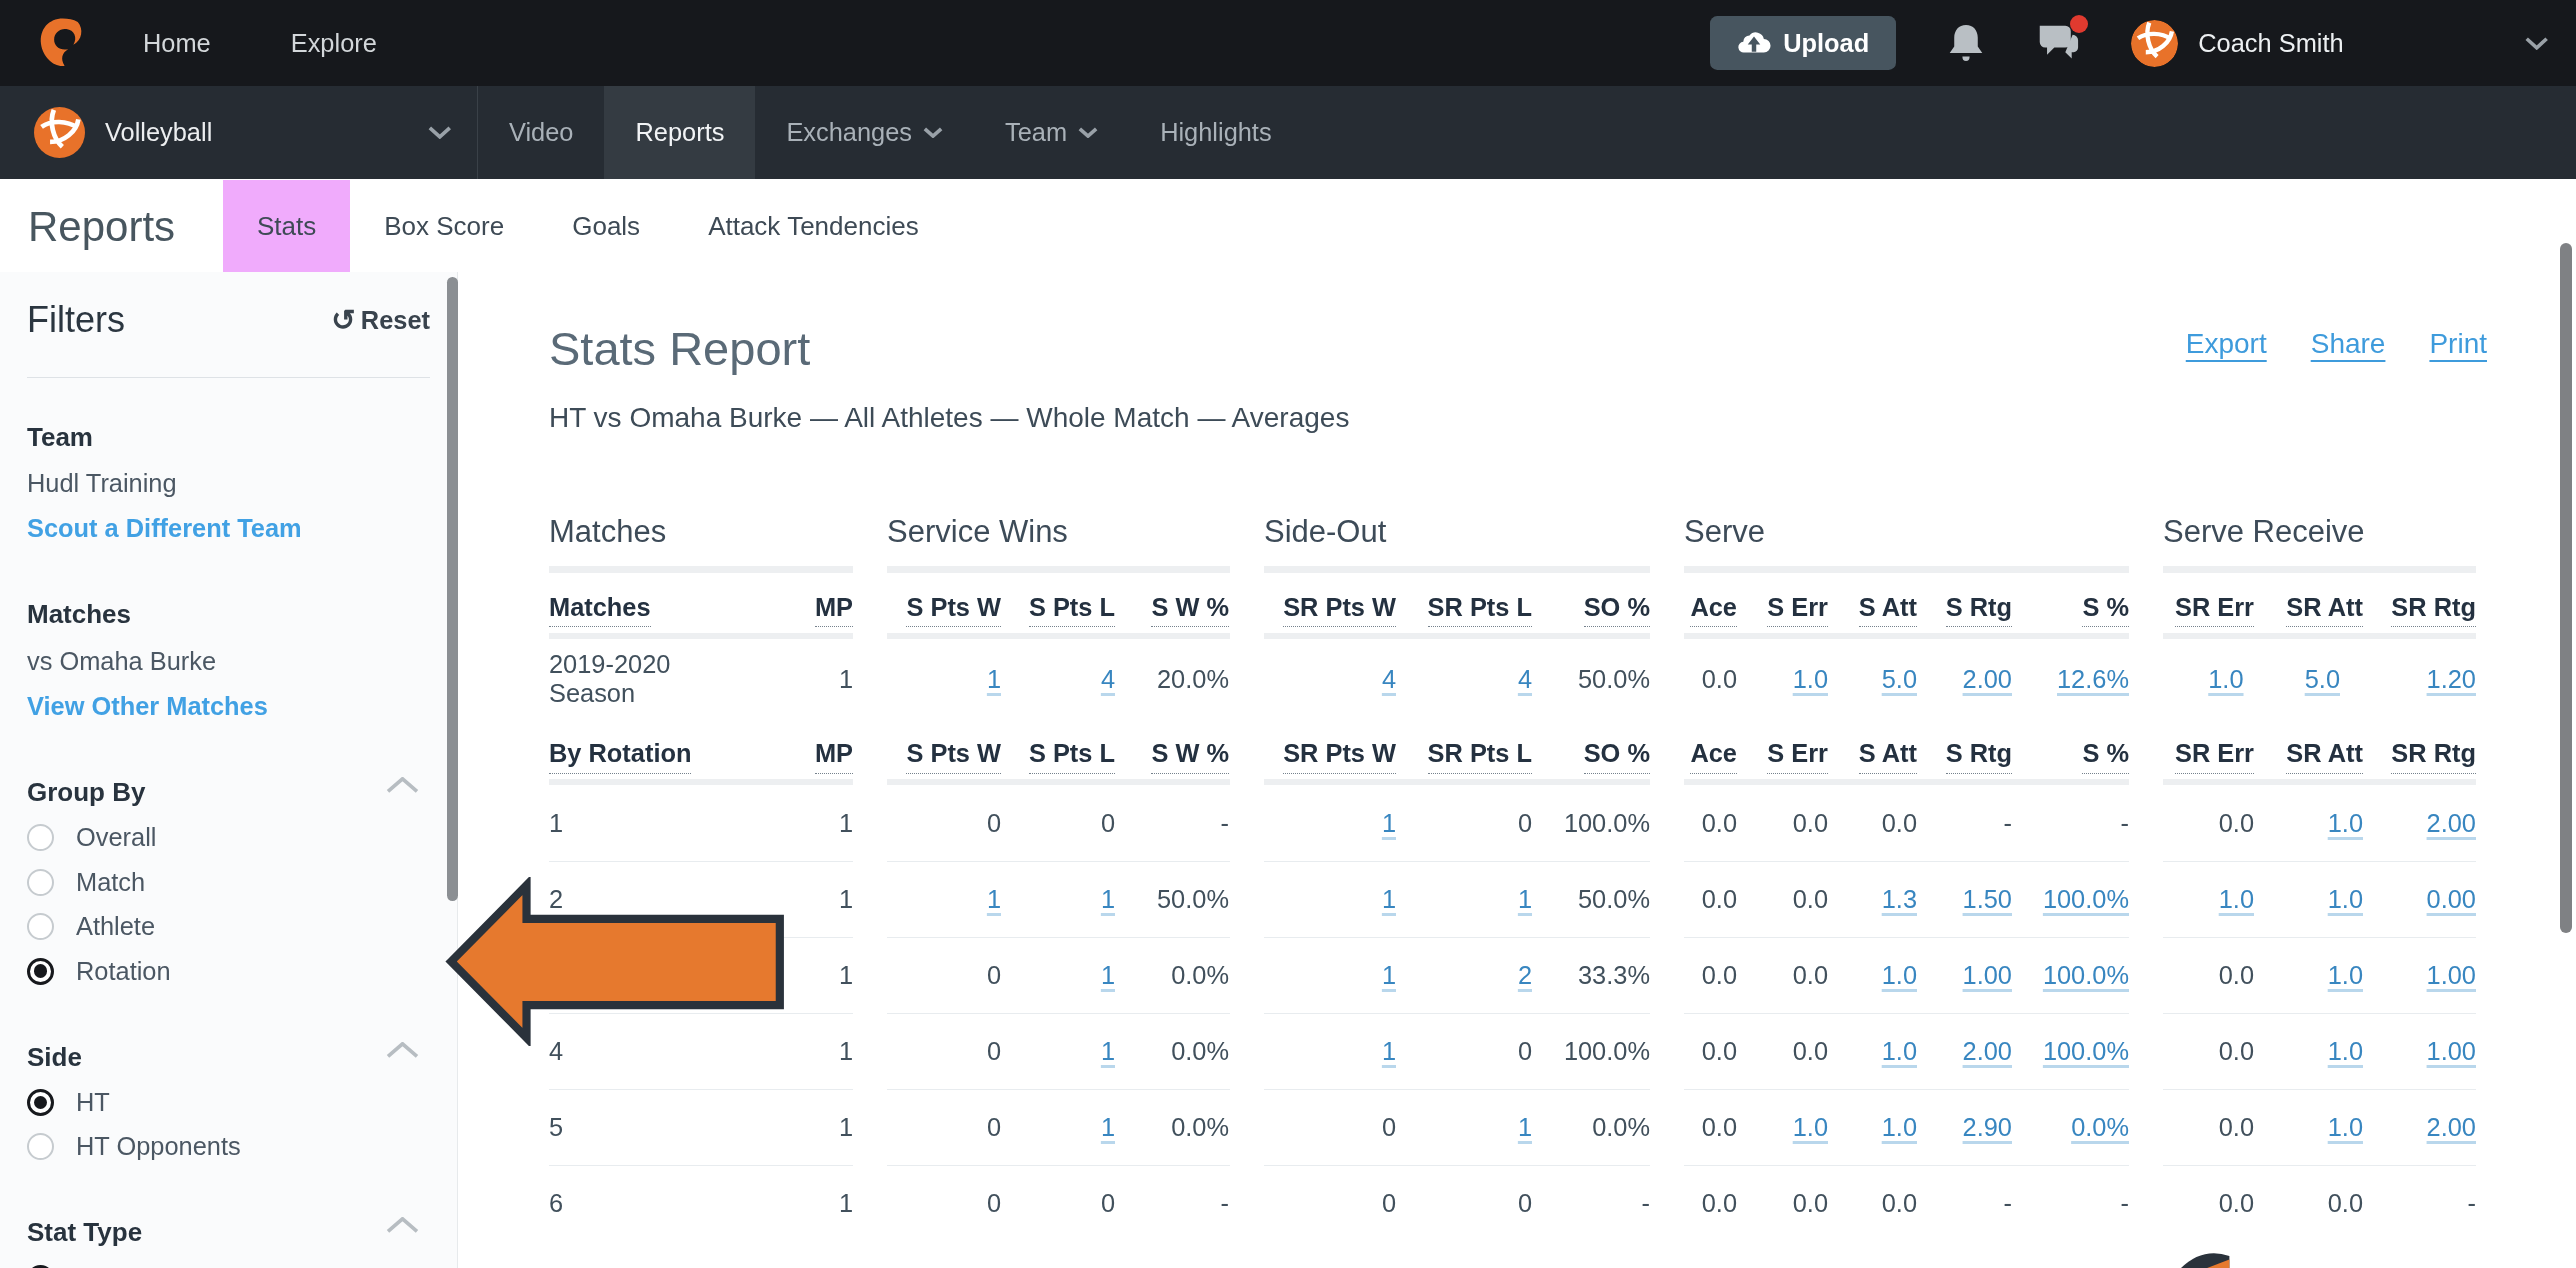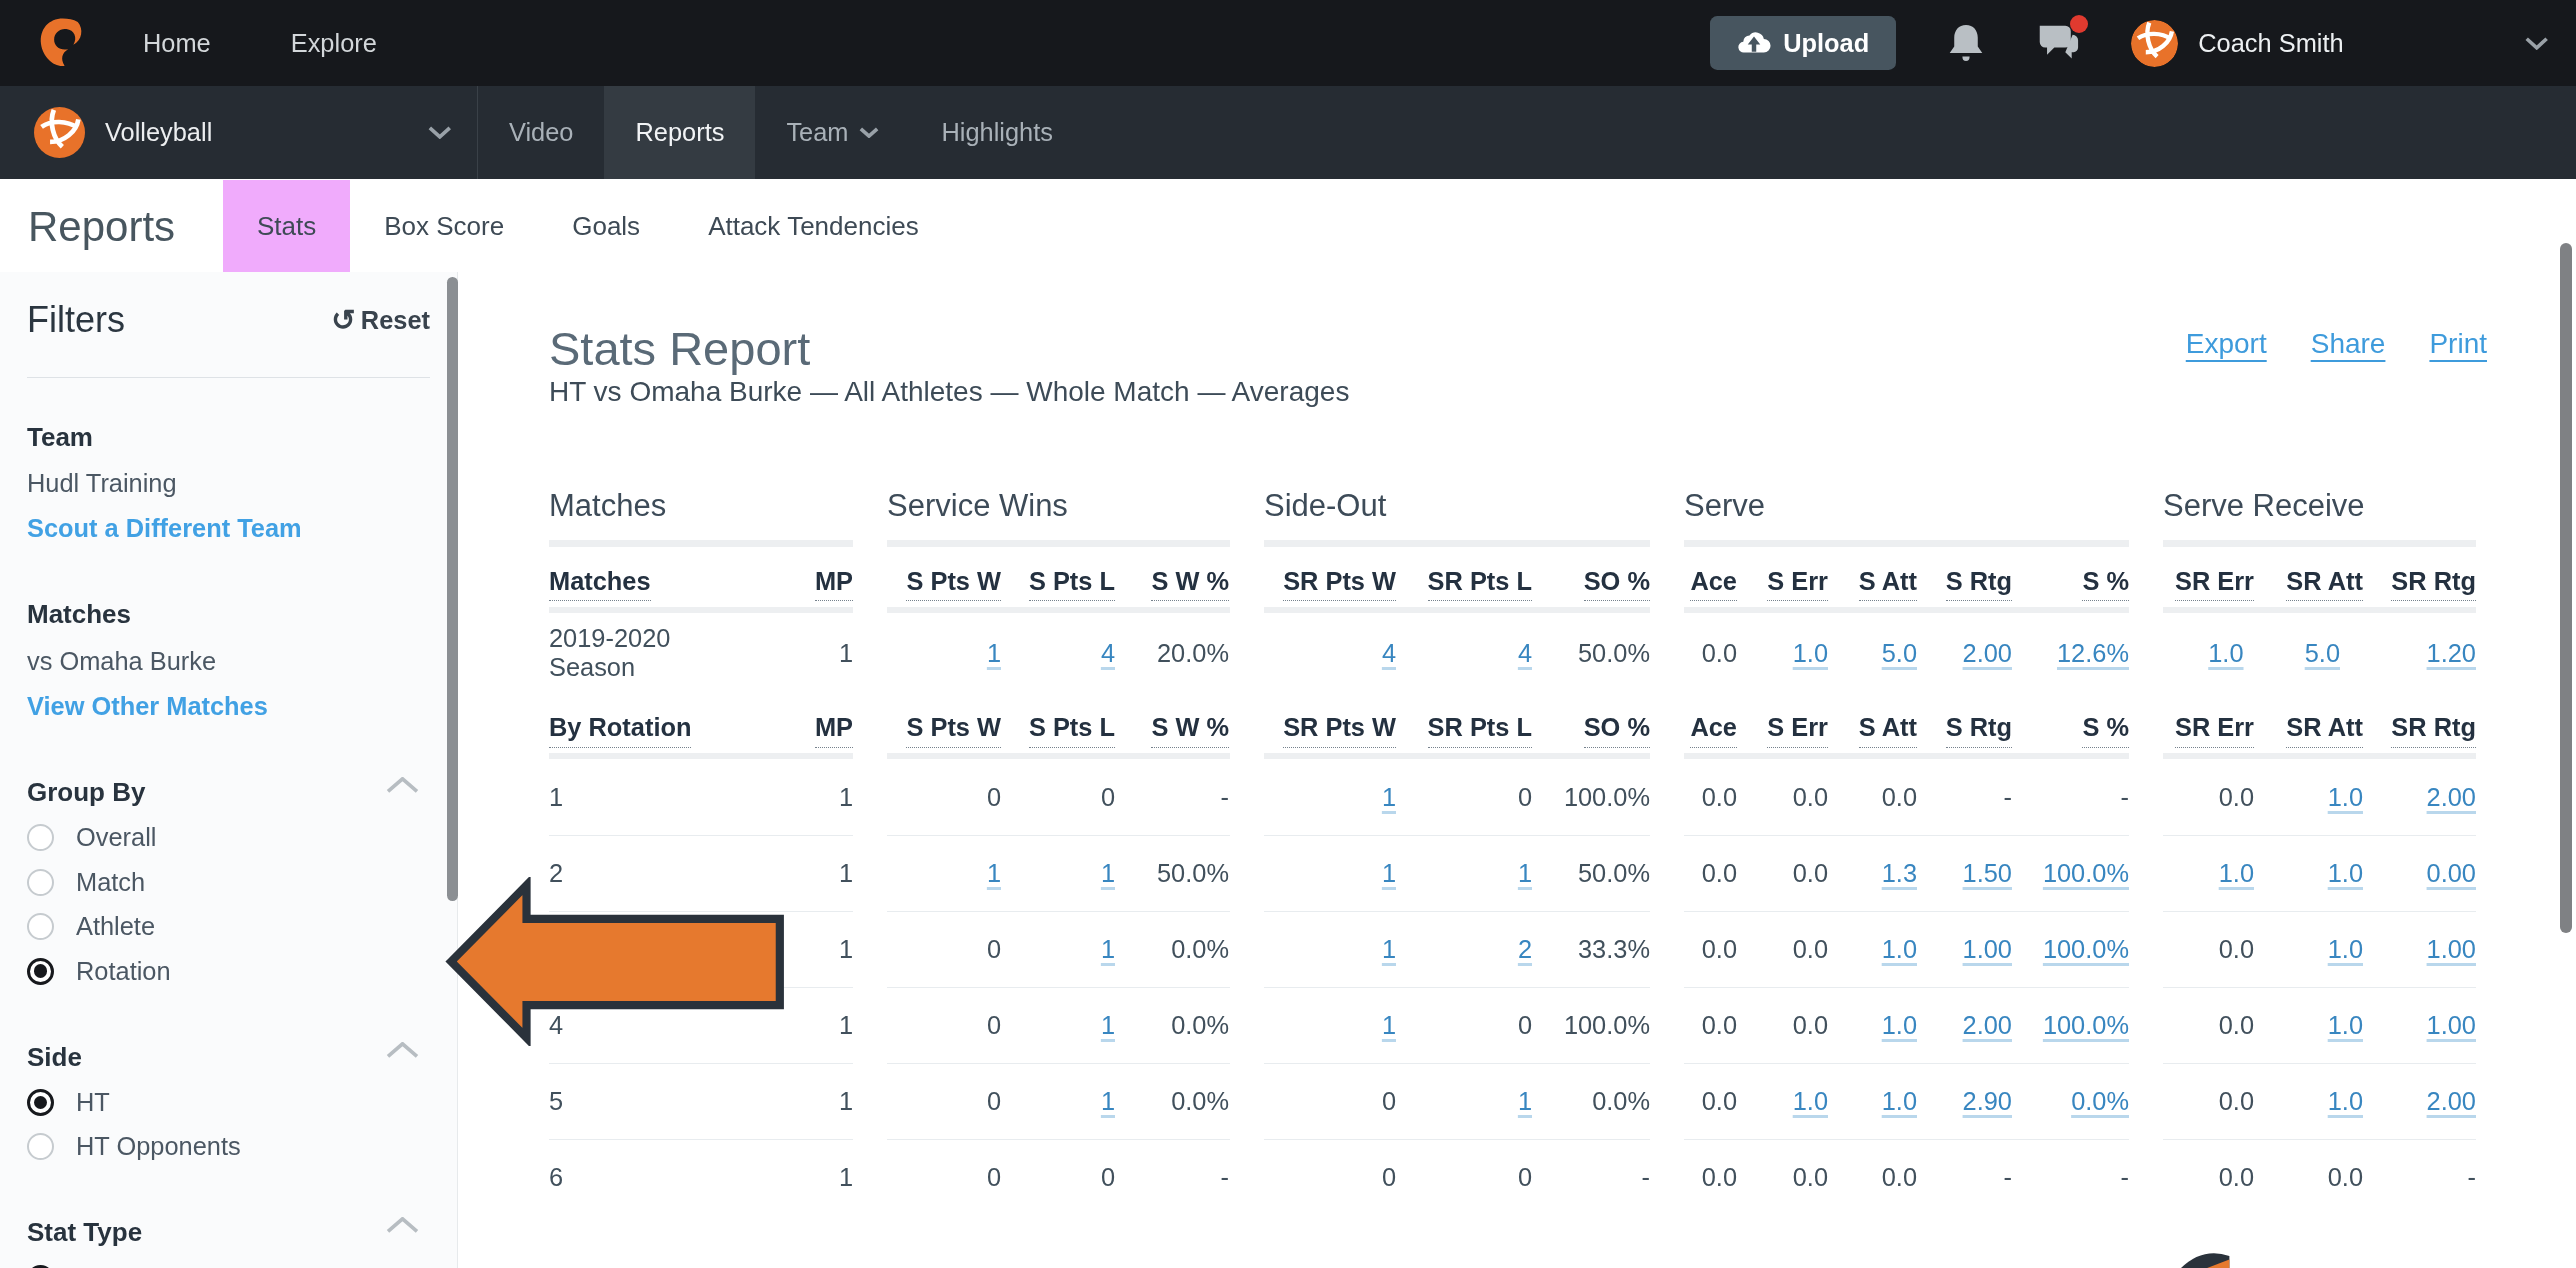--- a/index.html
+++ b/index.html
@@ -65,21 +65,21 @@
   .radio.sel { border:3.6px solid #17191d; }
   .radio.sel::after { content:''; position:absolute; inset:3.6px; border-radius:50%; background:#17191d; }
   .olabel { font-size:25.4px; color:#4b5763; }
   .sb-scroll { position:absolute; left:447px; top:4.5px; width:11px; height:624px;
                background:#8b8f93; border-radius:5.4px; }
 
   
   .main { position:absolute; left:458px; top:272px; width:2118px; height:997px;
           background:#fff; padding-left:91px; }
   .report-title { font-size:47px; font-weight:300; color:#5a6a77; margin-top:49px; }
-  .report-sub { font-size:28px; color:#3d4b57; margin-top:0; }
+  .report-sub { font-size:28px; color:#3d4b57; margin-top:26px; }
   .actions { position:absolute; top:56px; right:89px; display:flex; gap:44px; }
   .action-link { font-size:28px; color:#3e9bdc; text-decoration:underline;
                  text-underline-offset:7.3px; cursor:pointer; }
 
   
   .stats-table { display:flex; gap:34px; margin-top:80px; }
   .tgroup { flex:none; }
   .gtitle { font-size:31px; color:#3d4b58; line-height:36px; margin-bottom:16.3px; }
   .gbar { height:6.4px; background:#edeff1; }
   .trow { display:flex; }
@@ -157,20 +157,26 @@
       <polyline points="2,2 13,12 24,2" stroke="#99a1a8" stroke-width="4" fill="none"></polyline>
     </svg>
   </div>
   <div class="nav2-item">
       <span>Video</span>
     </div>
   <div class="nav2-item active">
       <span>Reports</span>
     </div>
   <div class="nav2-item">
+    <span>Exchanges</span>
+    <svg width="20" height="11.8" viewBox="0 0 22 13">
+        <polyline points="2,2 11,10 20,2" stroke="#99a1a8" stroke-width="4" fill="none"></polyline>
+      </svg>
+  </div>
+  <div class="nav2-item">
     <span>Team</span>
     <svg width="20" height="11.8" viewBox="0 0 22 13">
         <polyline points="2,2 11,10 20,2" stroke="#99a1a8" stroke-width="4" fill="none"></polyline>
       </svg>
   </div>
   <div class="nav2-item">
       <span>Highlights</span>
     </div>
 </div>
 

